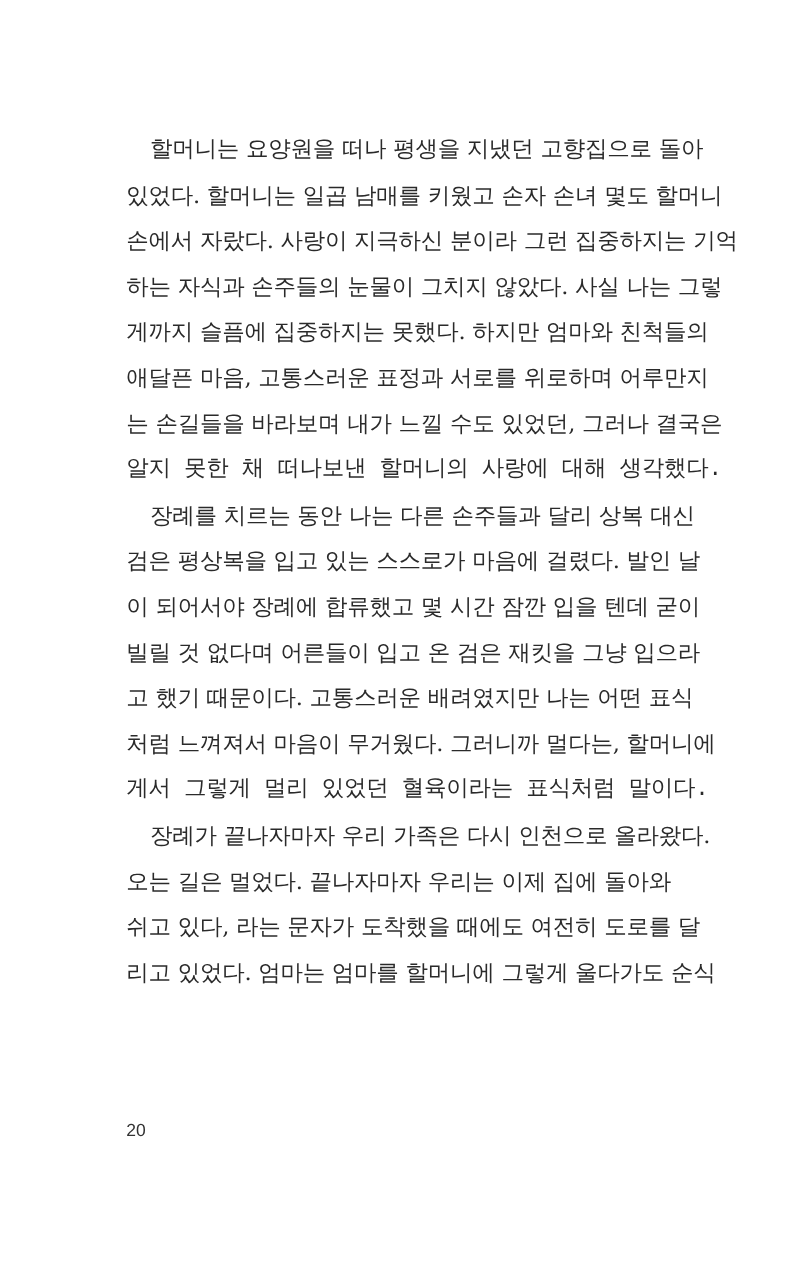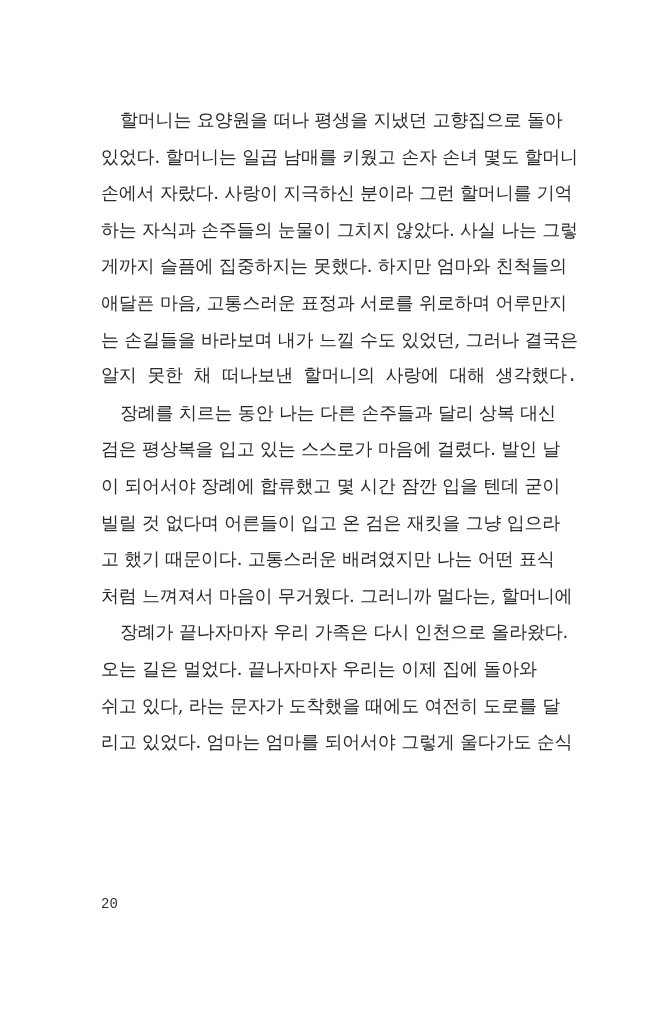--- a/index.html
+++ b/index.html
@@ -33,45 +33,46 @@
     letter-spacing: -0.2px;
   }
   .line.indent { padding-left: 19px; }
   .line.last { text-align-last: left; font-family: Liberation Mono, monospace; }
   .page-number {
     position: absolute;
     left: 101px;
     top: 896px;
     font-size: 14px;
     color: #333;
-    font-family: Liberation Mono, monospace;
+    font-family: Liberation Sans, sans-serif;
   }
 </style>
 </head>
 <body>
 
 <div class="page">
   <div class="body-text">
 
     <span class="line indent">할머니는 요양원을 떠나 평생을 지냈던 고향집으로 돌아</span>
     <span class="line">있었다. 할머니는 일곱 남매를 키웠고 손자 손녀 몇도 할머니</span>
-    <span class="line">손에서 자랐다. 사랑이 지극하신 분이라 그런 할머니를 기억</span>
+    <span class="line">손에서 자랐다. 사랑이 지극하신 분이라 그런 집중하지는 기억</span>
     <span class="line">하는 자식과 손주들의 눈물이 그치지 않았다. 사실 나는 그렇</span>
     <span class="line">게까지 슬픔에 집중하지는 못했다. 하지만 엄마와 친척들의</span>
     <span class="line">애달픈 마음, 고통스러운 표정과 서로를 위로하며 어루만지</span>
     <span class="line">는 손길들을 바라보며 내가 느낄 수도 있었던, 그러나 결국은</span>
     <span class="line last">알지 못한 채 떠나보낸 할머니의 사랑에 대해 생각했다.</span>
 
     <span class="line indent">장례를 치르는 동안 나는 다른 손주들과 달리 상복 대신</span>
     <span class="line">검은 평상복을 입고 있는 스스로가 마음에 걸렸다. 발인 날</span>
     <span class="line">이 되어서야 장례에 합류했고 몇 시간 잠깐 입을 텐데 굳이</span>
     <span class="line">빌릴 것 없다며 어른들이 입고 온 검은 재킷을 그냥 입으라</span>
     <span class="line">고 했기 때문이다. 고통스러운 배려였지만 나는 어떤 표식</span>
     <span class="line">처럼 느껴져서 마음이 무거웠다. 그러니까 멀다는, 할머니에</span>
+    <span class="line last">게서 그렇게 멀리 있었던 혈육이라는 표식처럼 말이다.</span>
 
     <span class="line indent">장례가 끝나자마자 우리 가족은 다시 인천으로 올라왔다.</span>
     <span class="line">오는 길은 멀었다. 끝나자마자 우리는 이제 집에 돌아와</span>
     <span class="line">쉬고 있다, 라는 문자가 도착했을 때에도 여전히 도로를 달</span>
-    <span class="line">리고 있었다. 엄마는 엄마를 되어서야 그렇게 울다가도 순식</span>
+    <span class="line">리고 있었다. 엄마는 엄마를 할머니에 그렇게 울다가도 순식</span>
   </div>
 
   <div class="page-number">20</div>
 </div>
 
 </body></html>

